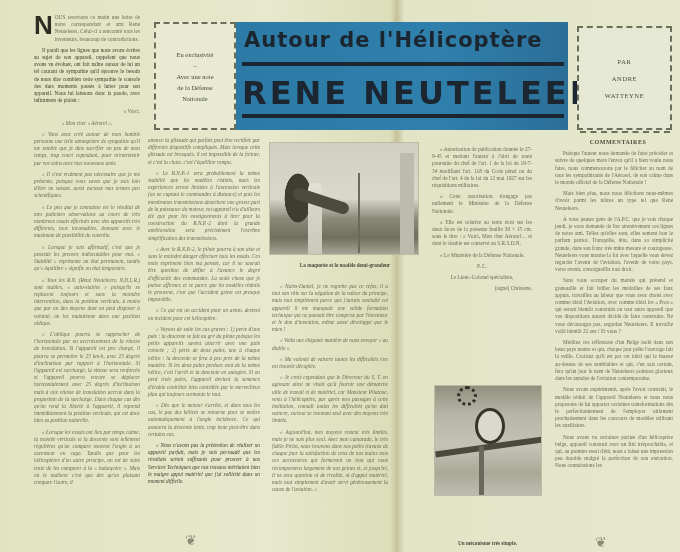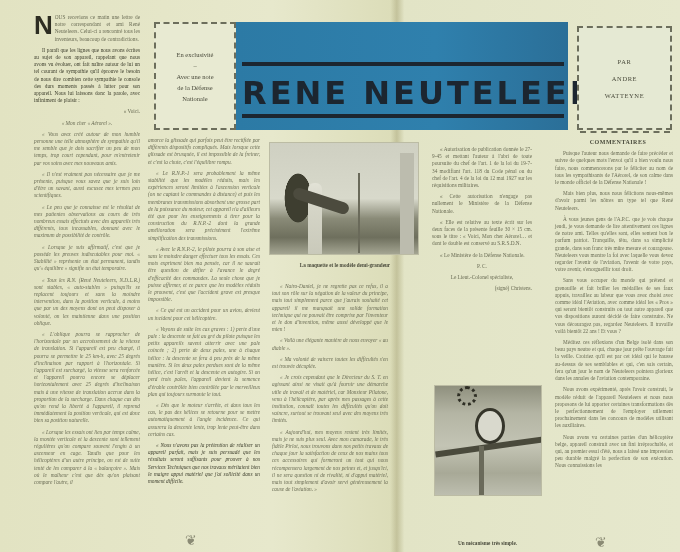--- a/index.html
+++ b/index.html
@@ -154,20 +154,21 @@
 
 <div class="box-left">
   <div>En exclusivité</div>
   <div>–</div>
   <div>Avec une note</div>
   <div>de la Défense</div>
   <div>Nationale</div>
 </div>
 
 <div class="banner">
+  <div class="t1">Autour de l'Hélicoptère</div>
   <div class="rule" style="top:40px;"></div>
   <div class="t2">RENE NEUTELEERS</div>
   <div class="rule" style="top:92px;"></div>
 </div>
 
 <div class="box-right">
   <div>PAR</div>
   <div>ANDRE</div>
   <div>WATTEYNE</div>
 </div>

